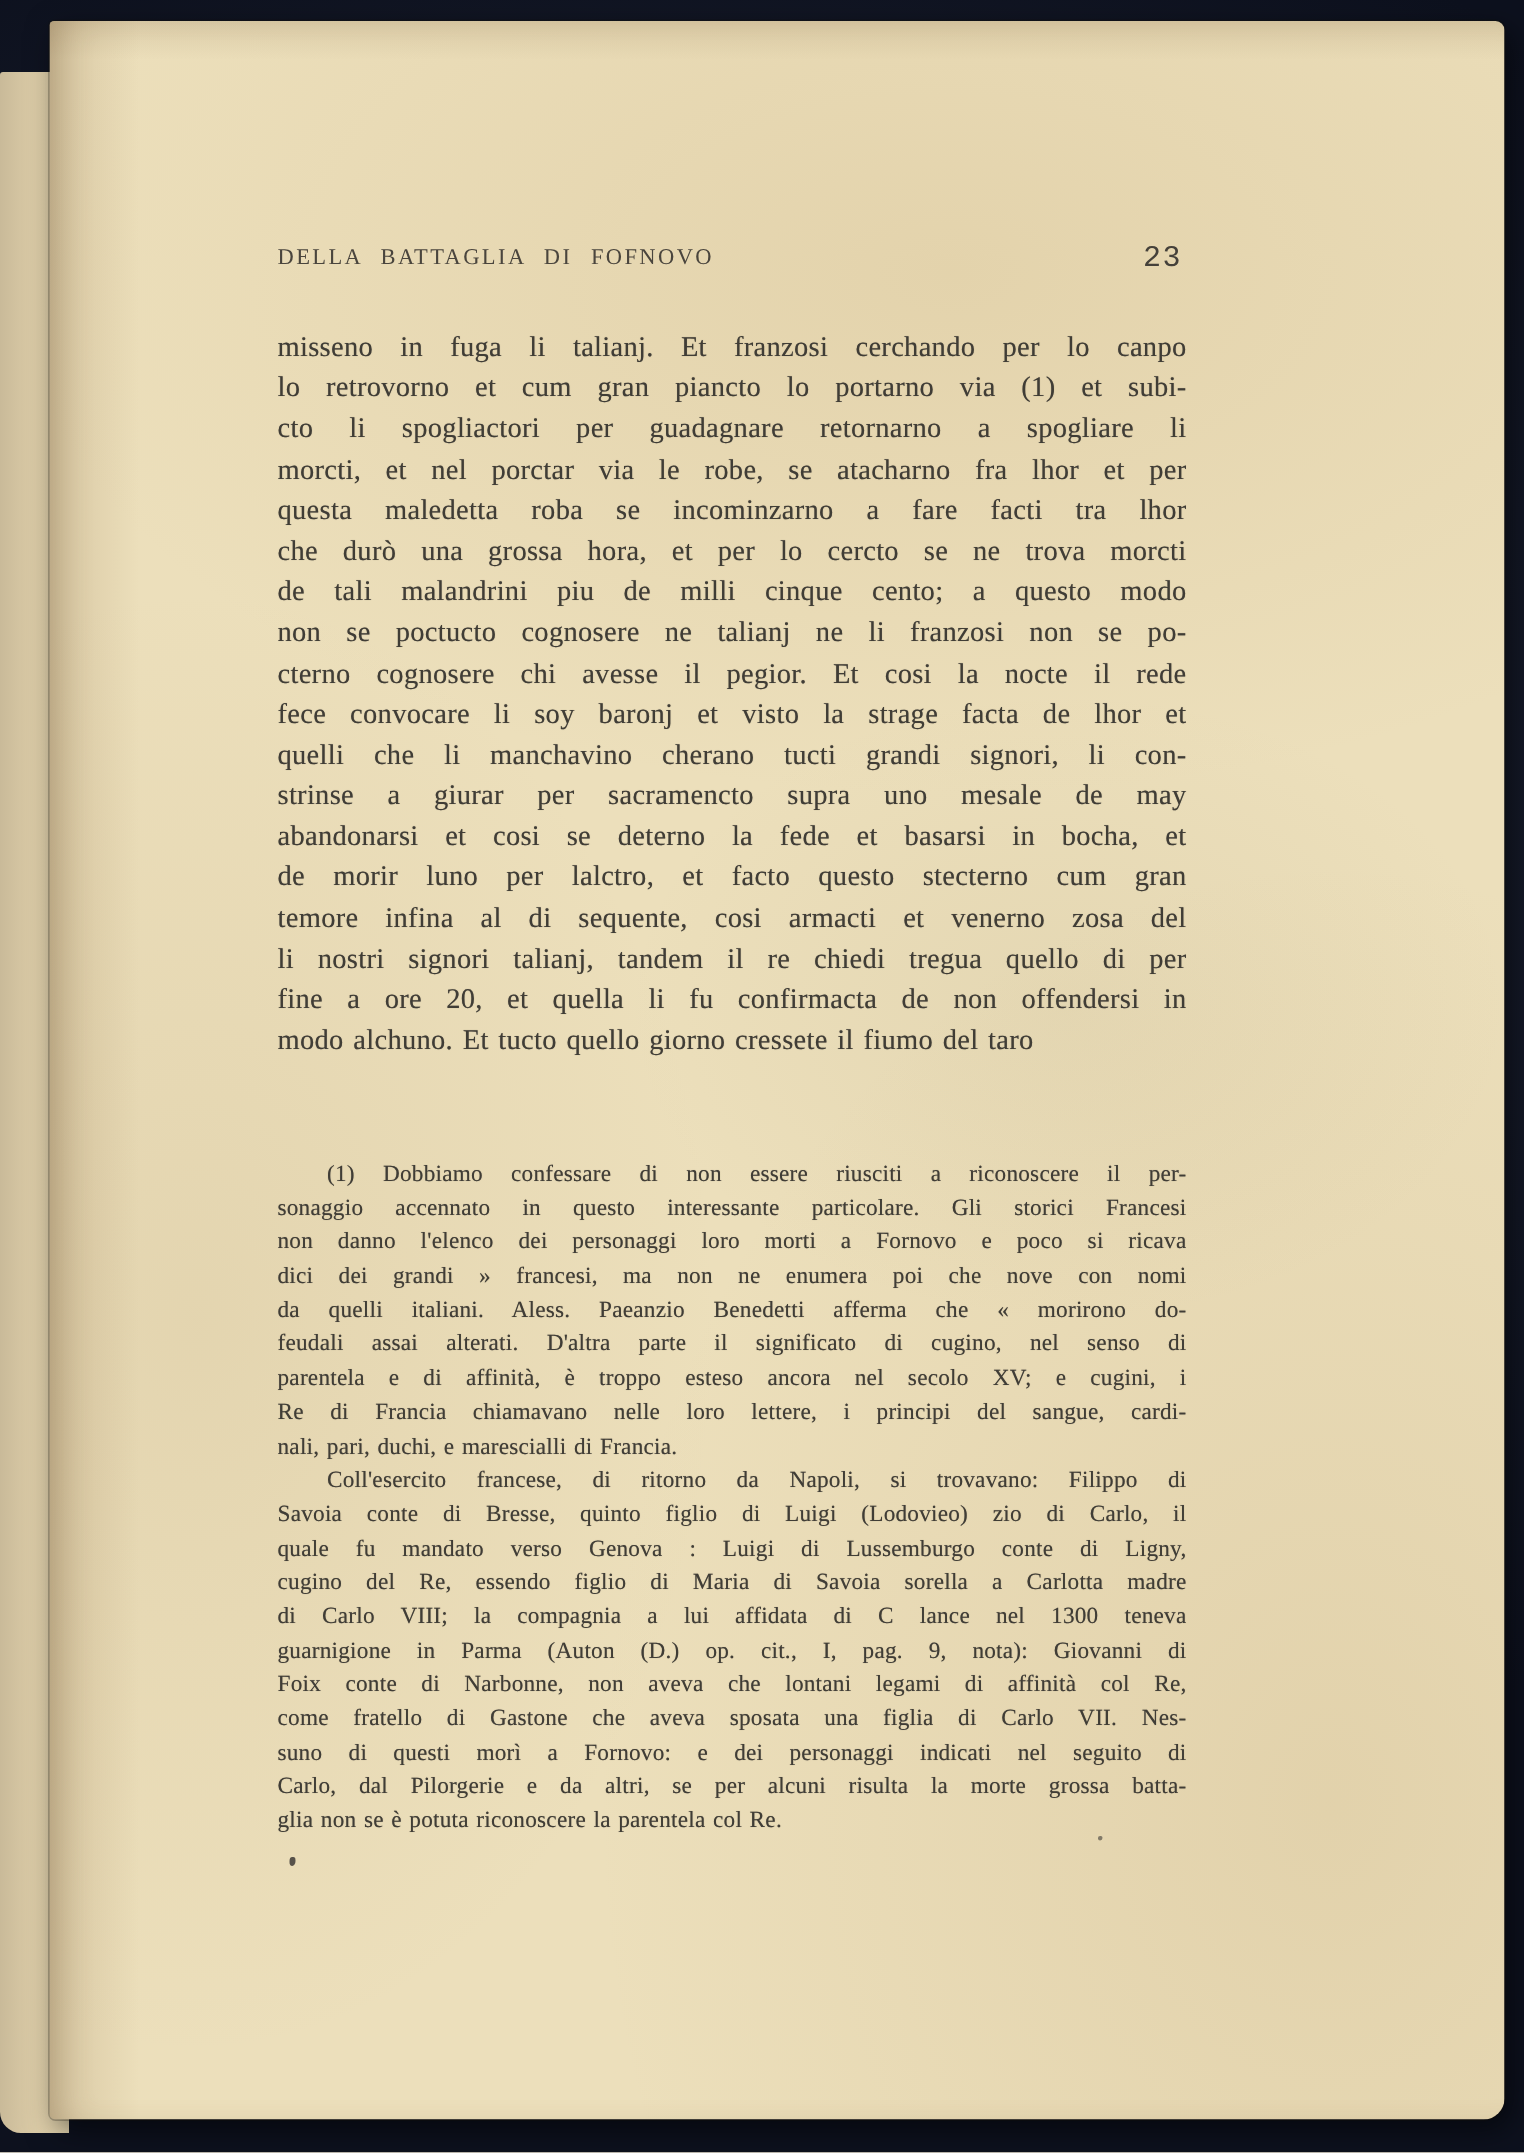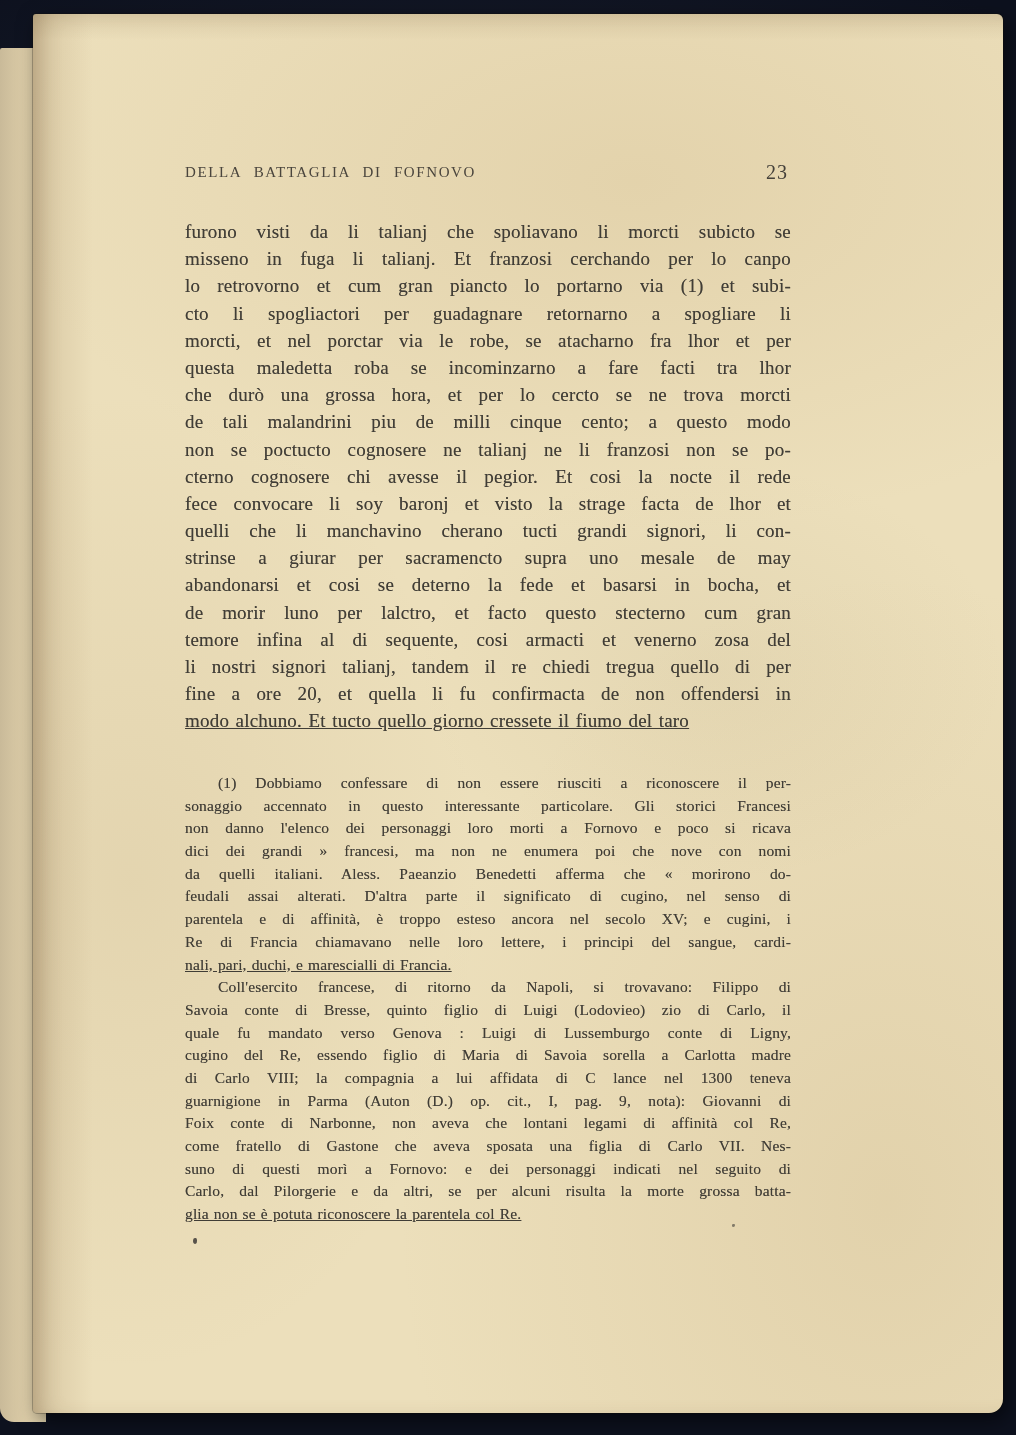--- a/index.html
+++ b/index.html
@@ -63,20 +63,21 @@
     word-spacing: 7px;
     padding-top: 3px;
   }
   .page-number {
     position: absolute;
     right: 3px;
     top: 0;
     font-size: 20px;
     letter-spacing: 1px;
     color: #45413a;
+    font-family: Liberation Mono, monospace;
   }
   .text-block {
     position: absolute;
     left: 152px;
     width: 606px;
     color: #403d36;
     text-shadow: 0 0 0.5px rgba(64,61,54,0.55);
   }
   .body-text {
     top: 204px;
@@ -93,21 +94,21 @@
     word-spacing: 1px;
   }
   .line {
     text-align: justify;
     text-align-last: justify;
     overflow: hidden;
     white-space: normal;
   }
   .body-text .line { height: 27.2px; }
   .footnote  .line { height: 22.7px; }
-  .line.end { text-align-last: left; text-decoration: underline; }
+  .line.end { text-align-last: left; }
   .line.indent { text-indent: 33px; }
   
   .speck {
     position: absolute;
     background: #57524a;
     border-radius: 50% 40% 60% 50%;
   }
   .speck1 { left: 160px; top: 1224px; width: 4px; height: 6px; }
   .speck2 { left: 699px; top: 1210px; width: 3px; height: 3px; opacity: 0.7; }
 </style>
@@ -115,21 +116,20 @@
 <body>
 
 <div class="scene">
   <div class="under-page"></div>
   <div class="page">
     <div class="running-header">
       <div class="header-title">DELLA BATTAGLIA DI FOFNOVO</div>
       <div class="page-number">23</div>
     </div>
     <div class="text-block body-text">
-        <div class="line">furono visti da li talianj che spoliavano li morcti subicto se</div>
         <div class="line">misseno in fuga li talianj. Et franzosi cerchando per lo canpo</div>
         <div class="line">lo retrovorno et cum gran piancto lo portarno via (1) et subi-</div>
         <div class="line">cto li spogliactori per guadagnare retornarno a spogliare li</div>
         <div class="line">morcti, et nel porctar via le robe, se atacharno fra lhor et per</div>
         <div class="line">questa maledetta roba se incominzarno a fare facti tra lhor</div>
         <div class="line">che durò una grossa hora, et per lo cercto se ne trova morcti</div>
         <div class="line">de tali malandrini piu de milli cinque cento; a questo modo</div>
         <div class="line">non se poctucto cognosere ne talianj ne li franzosi non se po-</div>
         <div class="line">cterno cognosere chi avesse il pegior. Et cosi la nocte il rede</div>
         <div class="line">fece convocare li soy baronj et visto la strage facta de lhor et</div>

